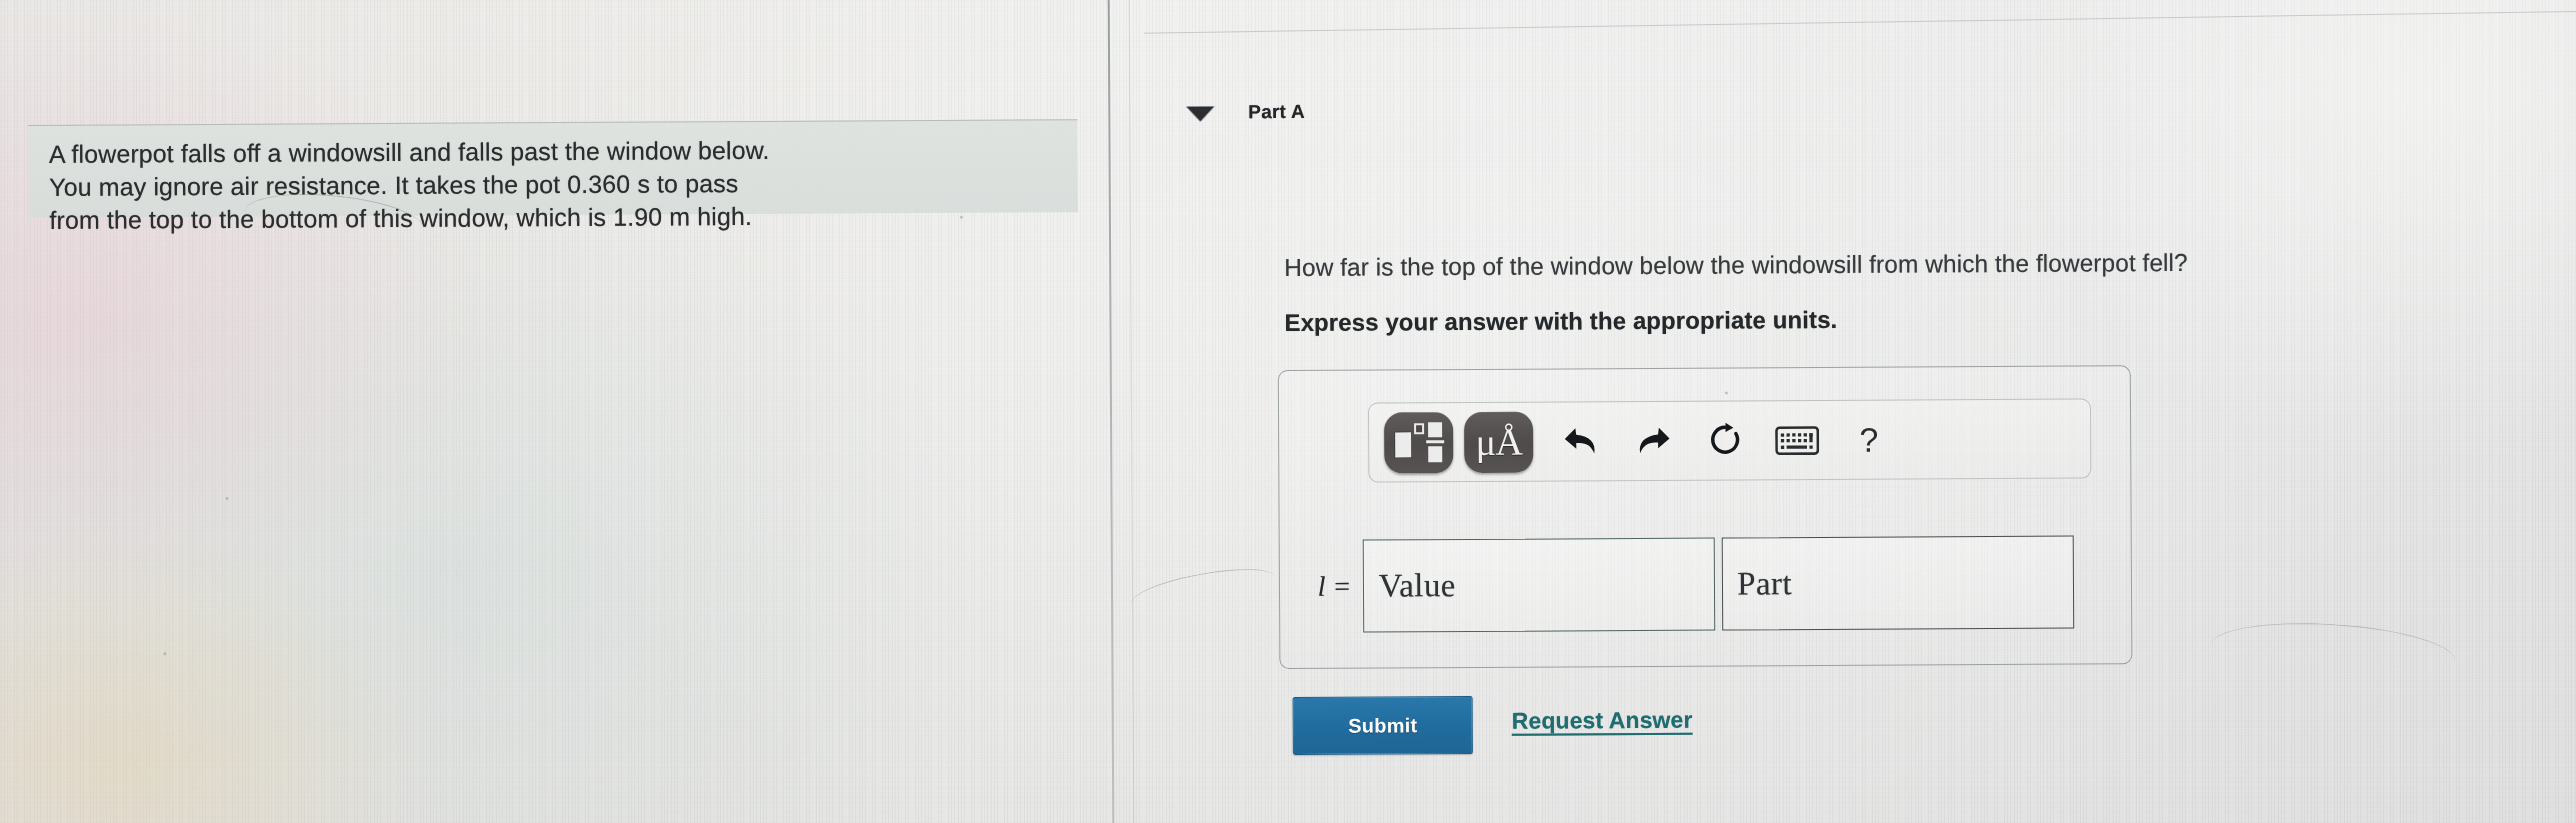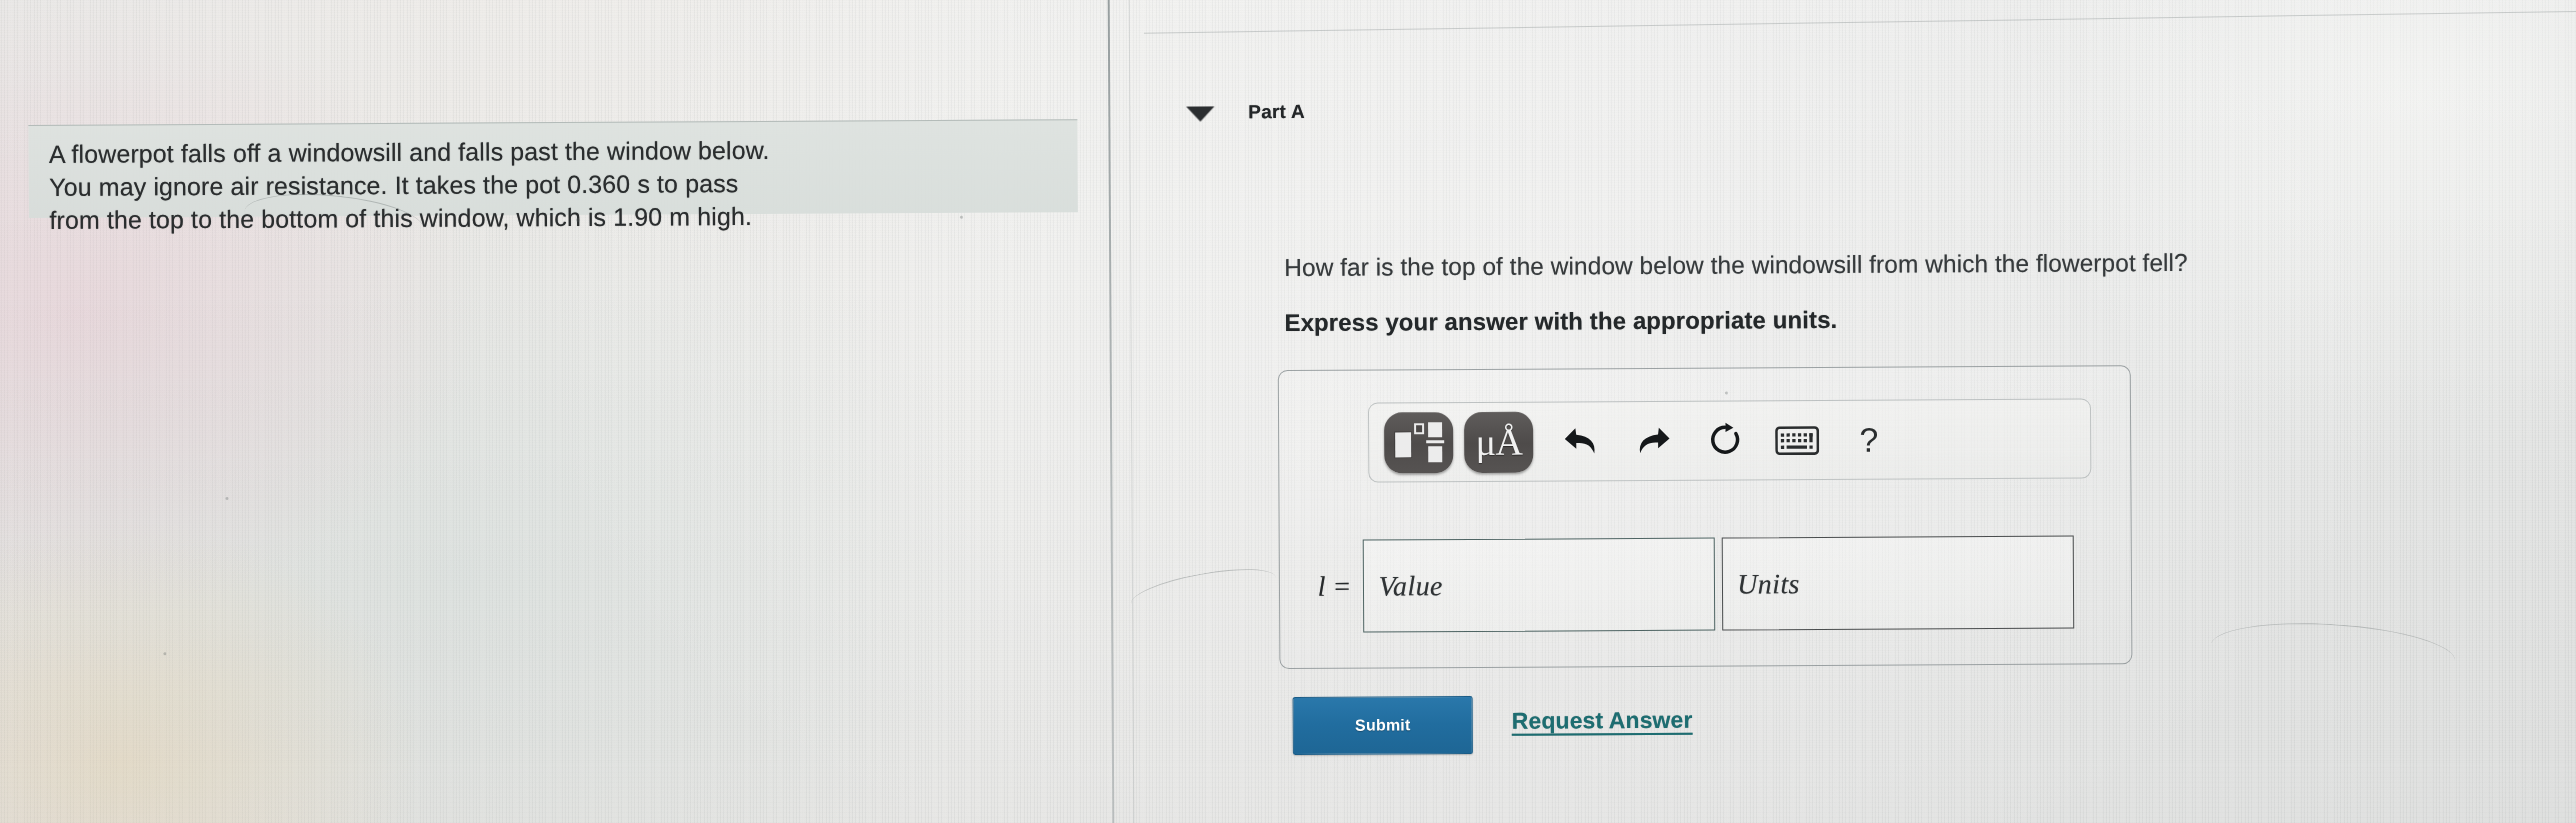--- a/index.html
+++ b/index.html
@@ -285,22 +285,21 @@
     border: 1.6px solid #4b5b5a;
     background: linear-gradient(180deg, rgba(252,252,251,0.40) 0%, rgba(243,244,242,0.30) 100%);
     display: flex;
     align-items: center;
     padding-left: 14.7px;
   }
   .field.value-field { width: 352px; border-color: #4e6463; }
   .field.units-field { width: 352px; margin-left: 6.5px; border-color: #4a4d4e; }
   .placeholder {
     font-family: "Liberation Serif", serif;
-    font-style: italic;
-    font-size: 28px;
+    font-size: 33px;
     color: #2f3335;
     letter-spacing: 0.4px;
     text-shadow: 0 0 1px rgba(40,44,46,.45);
   }
 
   
   .submit-btn {
     position: absolute;
     left: 1291px;
     top: 697px;
@@ -309,21 +308,21 @@
     background: linear-gradient(180deg, #2a78ab 0%, #216d9f 48%, #1d6characters 100%);
     background: linear-gradient(180deg, #2a78ab 0%, #216d9f 48%, #1e6695 100%);
     border: 0.8px solid #1a5c87;
     border-radius: 2.5px;
     box-shadow: 0 0.8px 1.6px rgba(0,0,0,.25);
     display: flex; align-items: center; justify-content: center;
     cursor: pointer;
   }
   .submit-btn span {
     color: #ffffff;
-    font-size: 16px;
+    font-size: 20px;
     font-weight: 700;
     letter-spacing: 0.2px;
     text-shadow: 0 0.8px 0.8px rgba(0,0,0,.35);
   }
   .request-answer {
     position: absolute;
     left: 1510px;
     top: 709px;
     font-size: 23px;
     font-weight: 700;
@@ -443,21 +442,21 @@
     </div>
 
     <div class="answer-row">
       <div class="var-label">l =</div>
 
       <div class="field value-field">
         <span class="placeholder">Value</span>
       </div>
 
       <div class="field units-field">
-        <span class="placeholder">Units</span>
+        <span class="placeholder">Part</span>
       </div>
     </div>
 
     <div class="submit-btn">
       <span>Submit</span>
     </div>
     <div class="request-answer">Request Answer</div>
 
     <div class="speck" style="left:577px;  top:214px;  width:4.1px; height:4.1px;"></div>
     <div class="speck" style="left:961px; top:214px;  width:3.3px; height:3.3px;"></div>

